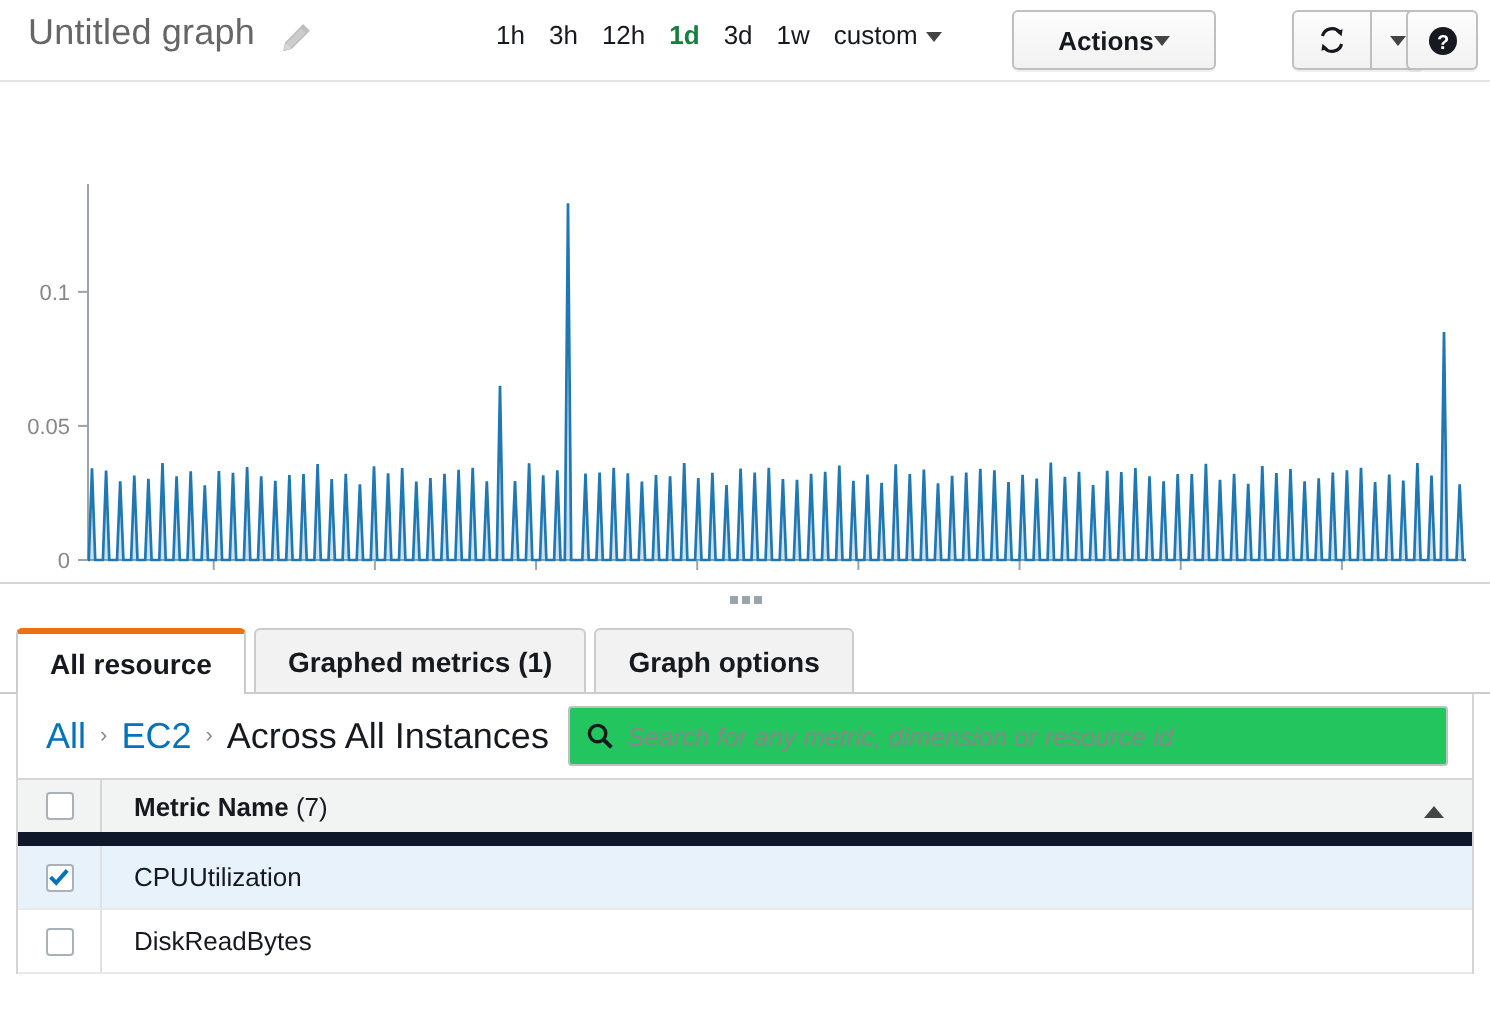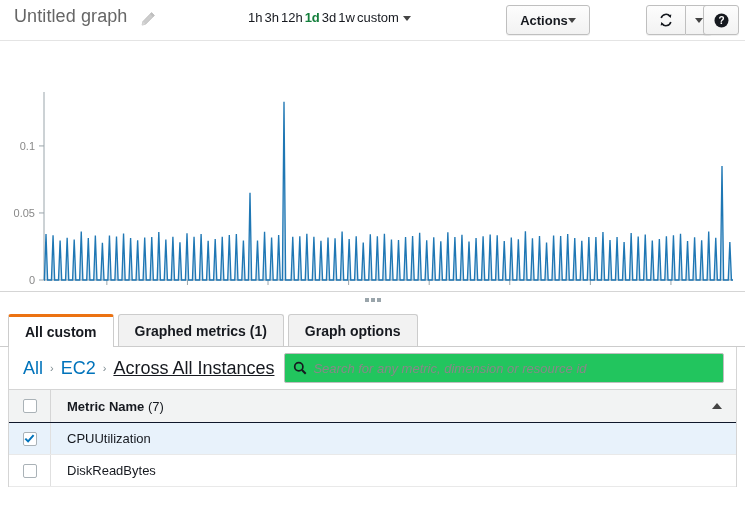--- a/index.html
+++ b/index.html
@@ -40,21 +40,21 @@
     width: 16px;
     height: 16px;
     cursor: pointer;
   }
   .range-group {
     position: absolute;
     left: 248px;
     top: 10px;
     display: flex;
     align-items: flex-start;
-    gap: 2px;
+    gap: 12px;
   }
   .range-item {
     font-size: 13px;
     color: #16191f;
     cursor: pointer;
     line-height: 16px;
   }
   .range-item.active {
     color: #15803d;
     font-weight: bold;
@@ -84,21 +84,21 @@
     font-weight: bold;
     color: #16191f;
     display: flex;
     align-items: center;
     justify-content: center;
     cursor: pointer;
     box-shadow: 0 1px 0 rgba(0,0,0,0.06);
   }
   .btn-actions {
     left: 506px;
-    width: 84px;
+    width: 102px;
     gap: 0;
     align-items: center;
   }
   .btn-refresh {
     left: 646px;
     width: 40px;
     border-top-right-radius: 0;
     border-bottom-right-radius: 0;
   }
   .btn-refresh-caret {
@@ -217,21 +217,20 @@
   }
   .crumb {
     font-size: 18px;
     color: #0073bb;
     cursor: pointer;
     white-space: nowrap;
   }
   .crumb.last {
     color: #16191f;
     cursor: default;
-    text-decoration: underline;
   }
   .crumb-sep {
     margin: 0 7px;
     color: #7c8a90;
     font-size: 11px;
   }
   .search-box {
     position: relative;
     flex: 1;
     margin-left: 10px;
@@ -271,21 +270,21 @@
     border-top: 1px solid #d5d5d5;
   }
   .trow {
     display: flex;
     align-items: center;
     height: 32px;
     box-sizing: border-box;
   }
   .thead {
     background: #f2f3f3;
-    border-bottom: 1px solid #0f172a;
+    border-bottom: 7px solid #0f172a;
     height: 33px;
     position: relative;
   }
   .cell-check {
     width: 42px;
     display: flex;
     align-items: center;
     justify-content: center;
     flex: 0 0 auto;
     box-sizing: border-box;
@@ -437,21 +436,21 @@
 <div class="divider-zone">
   <div class="drag-dots">
     <i></i>
       <i></i>
       <i></i>
   </div>
 </div>
 
 <div class="tabs">
   <div class="tab active">
-    <span>All custom</span>
+    <span>All resource</span>
   </div>
   <div class="tab">
     <span>Graphed metrics (1)</span>
   </div>
   <div class="tab">
     <span>Graph options</span>
   </div>
 </div>
 
 <div class="panel">

